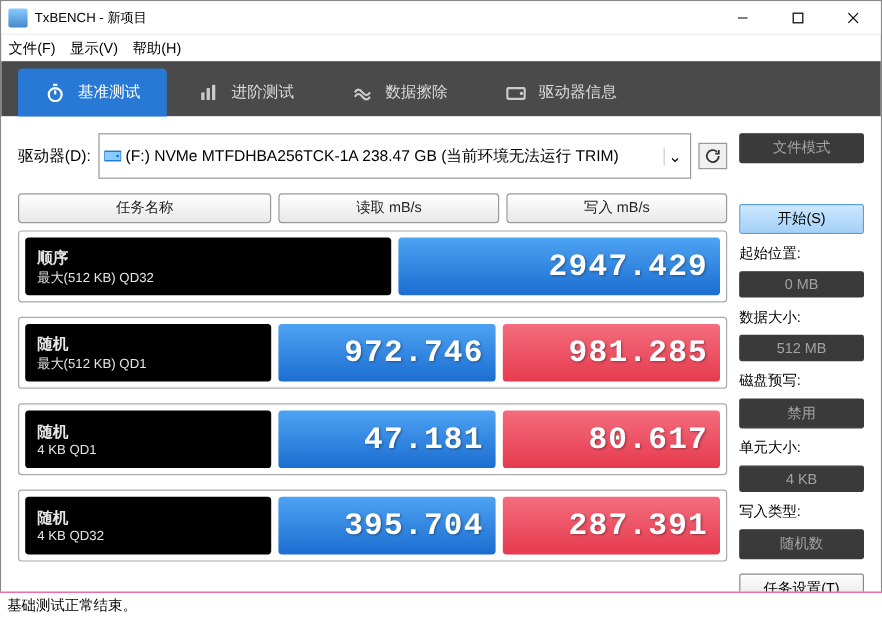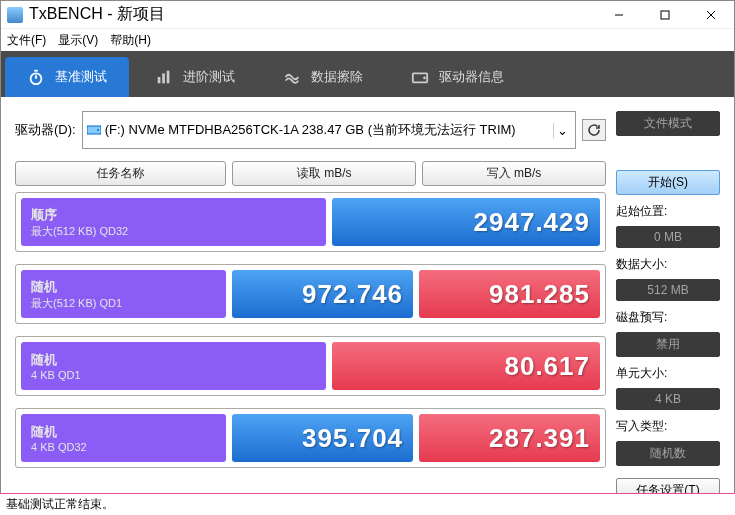--- a/index.html
+++ b/index.html
@@ -1,46 +1,46 @@
 <!DOCTYPE html>
 <html><head>
 <meta charset="utf-8">
 <style>
 * { margin: 0; padding: 0; box-sizing: border-box; font-family: "Microsoft YaHei", "Segoe UI", sans-serif; }
 body { background: #fff; width: 735px; height: 515px; overflow: hidden; border: 1px solid #888; }
 .titlebar { height: 28px; display: flex; align-items: center; padding: 0 0 0 6px; background: #fff; border-bottom: 1px solid #eee; }
 .titlebar .icon { width: 16px; height: 16px; margin-right: 6px; background: linear-gradient(#8cf, #48c); border-radius: 2px; }
-.titlebar .title { font-size: 16px; flex: 1; }
+.titlebar .title { font-size: 11px; flex: 1; }
 .winbtns { display: flex; }
 .winbtn { width: 46px; height: 28px; display: flex; align-items: center; justify-content: center; font-size: 11px; }
 .winbtn svg { width: 10px; height: 10px; }
 .menubar { height: 22px; display: flex; align-items: center; padding-left: 6px; font-size: 12px; gap: 12px; }
 .menubar span { cursor: default; }
-.tabbar { background: #4a4a4a; height: 46px; display: flex; padding: 6px 4px 0; gap: 4px; }
+.tabbar { background: #4a4a4a; height: 46px; display: flex; padding: 6px 14px 0; gap: 4px; }
 .tab { display: flex; align-items: center; gap: 10px; padding: 0 22px; color: #ddd; font-size: 13px; border-radius: 4px 4px 0 0; cursor: pointer; }
 .tab.active { background: #2879d6; color: #fff; }
 .tab-icon { width: 18px; height: 18px; display: flex; align-items: center; justify-content: center; }
 .content { padding: 14px 14px 0; display: flex; gap: 10px; background: #fff; }
 .left { flex: 1; }
 .drive-row { display: flex; align-items: center; gap: 6px; font-size: 13px; margin-bottom: 12px; }
 .drive-select { flex: 1; border: 1px solid #999; height: 38px; display: flex; align-items: center; padding: 12px 4px; background: #fff; }
 .drive-icon { width: 14px; height: 12px; margin-right: 4px; }
 .drive-chev { width: 18px; text-align: center; border-left: 1px solid #ccc; }
 .refresh-btn { width: 24px; height: 22px; border: 1px solid #999; display: flex; align-items: center; justify-content: center; background: #f0f0f0; }
 .headers { display: flex; gap: 6px; margin-bottom: 6px; }
 .header-cell { background: linear-gradient(#fff,#e8e8e8); border: 1px solid #999; border-radius: 3px; text-align: center; font-size: 12px; padding: 3px 0; color: #222; }
 .hc-name { flex: 1.15; }
 .hc-read { flex: 1; }
 .hc-write { flex: 1; }
 .rows { display: flex; flex-direction: column; gap: 12px; }
 .row { display: flex; gap: 6px; border: 1px solid #aaa; border-radius: 3px; padding: 5px; }
-.name-box { flex: 1.15; background: #8b5cf6; border-radius: 3px; display: flex; flex-direction: column; justify-content: center; padding: 6px 10px; color: #e5e5e5; }
+.name-box { flex: 1.15; background: #000000; border-radius: 3px; display: flex; flex-direction: column; justify-content: center; padding: 6px 10px; color: #e5e5e5; }
 .name-title { font-size: 13px; font-weight: bold; }
 .name-sub { font-size: 11px; }
-.val-box { flex: 1; border-radius: 3px; display: flex; align-items: center; justify-content: flex-end; padding: 0 10px; font-family: Liberation Sans, sans-serif; font-weight: 900; font-size: 26px; color: #fff; letter-spacing: 1px; text-shadow: 1px 1px 2px rgba(0,0,0,.35); height: 48px; text-align: center; }
+.val-box { flex: 1; border-radius: 3px; display: flex; align-items: center; justify-content: flex-end; padding: 0 10px; font-family: Liberation Mono, monospace; font-weight: 900; font-size: 26px; color: #fff; letter-spacing: 1px; text-shadow: 1px 1px 2px rgba(0,0,0,.35); height: 48px; text-align: center; }
 .read-box { background: linear-gradient(#4da3f3,#1c6dd0); }
 .write-box { background: linear-gradient(#f46d7e,#e63a4e); }
 .right { width: 104px; display: flex; flex-direction: column; gap: 6px; }
 .btn { background: linear-gradient(#fdfdfd,#e5e5e5); border: 1px solid #8a8a8a; border-radius: 2px; font-size: 12px; text-align: center; padding: 3px 0; cursor: pointer; }
 .btn.dark { background: #3a3a3a; color: #a3a3a3; border-color: #3a3a3a; }
 .btn.blue { background: linear-gradient(#cde8ff,#a3d0f7); border-color: #5a9edb; }
 .side-label { font-size: 12px; margin-top: 2px; }
 .spacer { flex: 1; }
 .statusbar { position: absolute; bottom: 0; left: 0; right: 0; height: 22px; border-top: 1px solid #ec4899; font-size: 12px; padding: 2px 6px; background: #fff; }
 </style>
@@ -156,20 +156,21 @@
             <div class="name-sub">最大(512 KB) QD1</div>
           </div>
           <div class="val-box read-box">972.746</div>
           <div class="val-box write-box">981.285</div>
         </div>
         <div class="row">
           <div class="name-box">
             <div class="name-title">随机</div>
             <div class="name-sub">4 KB QD1</div>
           </div>
+          <div class="val-box read-box">47.181</div>
           <div class="val-box write-box">80.617</div>
         </div>
         <div class="row">
           <div class="name-box">
             <div class="name-title">随机</div>
             <div class="name-sub">4 KB QD32</div>
           </div>
           <div class="val-box read-box">395.704</div>
           <div class="val-box write-box">287.391</div>
         </div>

